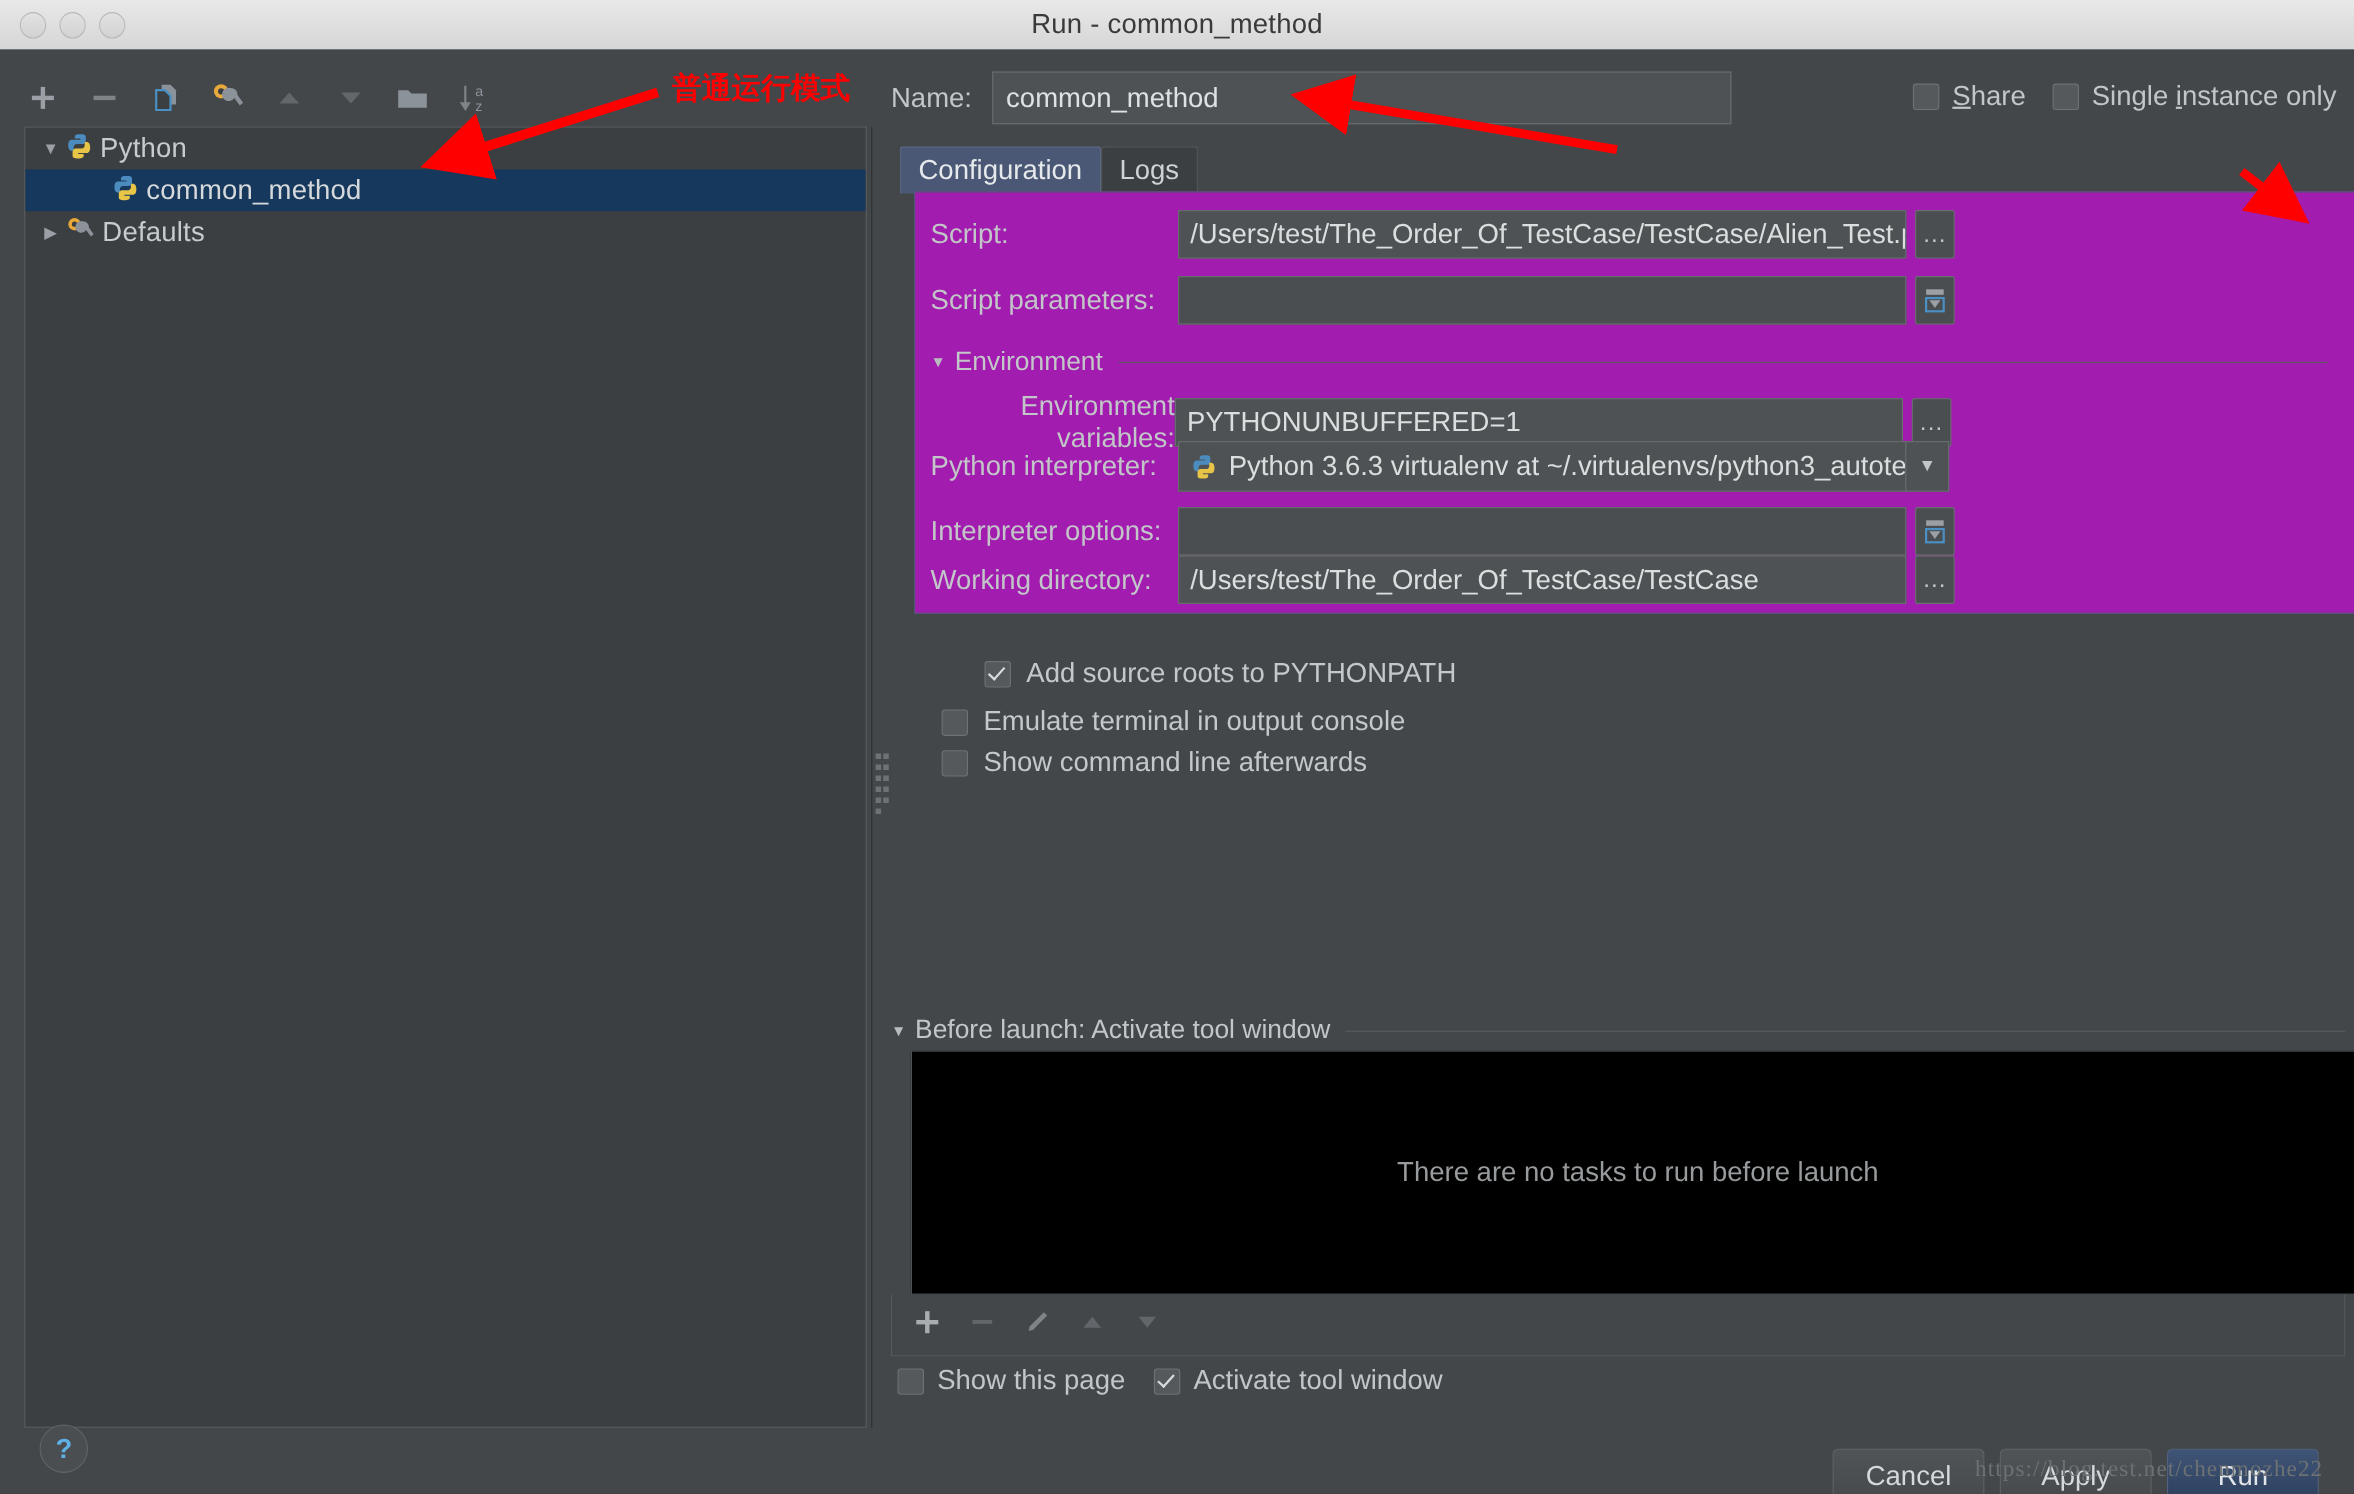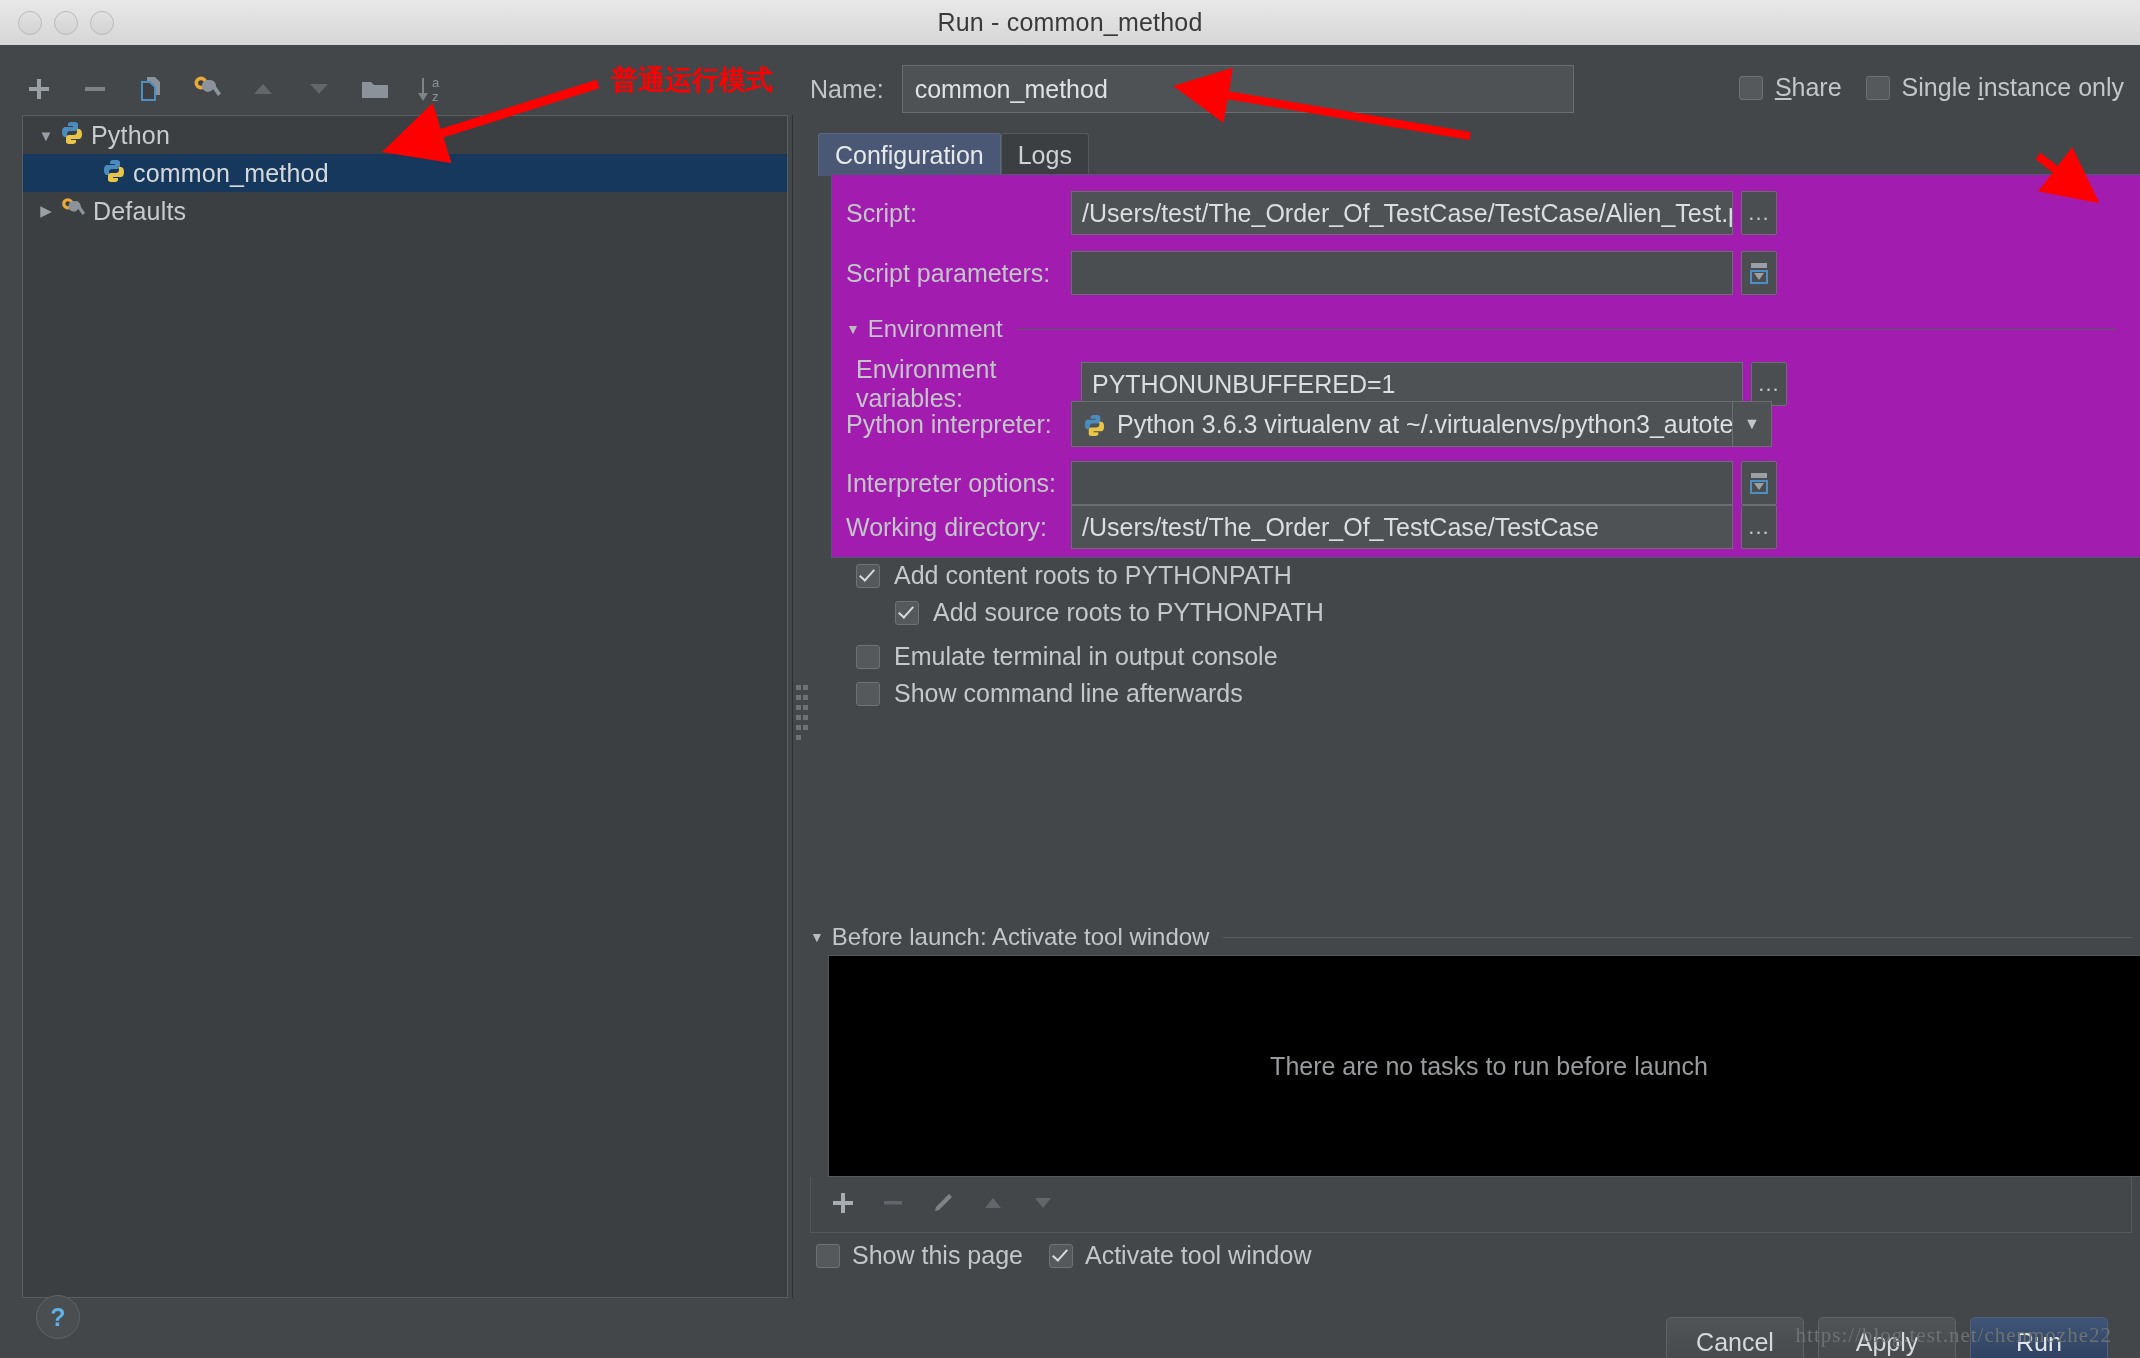--- a/index.html
+++ b/index.html
@@ -332,21 +332,21 @@
             </svg>
           </div>
         </div>
 
         <div class="section-head" style="left:14px; top:140px; width:1270px;">
           <span class="tri">▼</span>
           <span class="st">Environment</span>
           <span class="line"></span>
         </div>
 
-        <div class="frow" style="left:24px; top:180px;">
+        <div class="frow" style="left:11px; top:180px;text-align:right;">
           <span class="flabel" style="width:225px;">Environment variables:</span>
           <div class="finput" style="width:662px;">PYTHONUNBUFFERED=1</div>
           <div class="btn-dots">...</div>
         </div>
 
         <div class="frow" style="left:14px; top:226px;">
           <span class="flabel" style="width:225px;">Python interpreter:</span>
           <div class="finput" style="width:662px; height:46px; display:flex; gap:10px;">
             <span>
               <svg width="25" height="25" viewBox="0 0 26 26" style="vertical-align:middle">
@@ -370,24 +370,20 @@
             </svg>
           </div>
         </div>
 
         <div class="frow" style="left:14px; top:330px;">
           <span class="flabel" style="width:225px;">Working directory:</span>
           <div class="finput" style="width:662px;">/Users/test/The_Order_Of_TestCase/TestCase</div>
           <div class="btn-dots">...</div>
         </div>
 
-        <div class="chk-line" style="left:24px; top:386px;">
-          <span class="cbx checked"></span>
-          <span>Add content roots to PYTHONPATH</span>
-        </div>
         <div class="chk-line" style="left:24px; top:423px;padding-left:39px;">
           <span class="cbx checked"></span>
           <span>Add source roots to PYTHONPATH</span>
         </div>
         <div class="chk-line" style="left:24px; top:467px;">
           <span class="cbx"></span>
           <span>Emulate terminal in output console</span>
         </div>
         <div class="chk-line" style="left:24px; top:504px;">
           <span class="cbx"></span>

